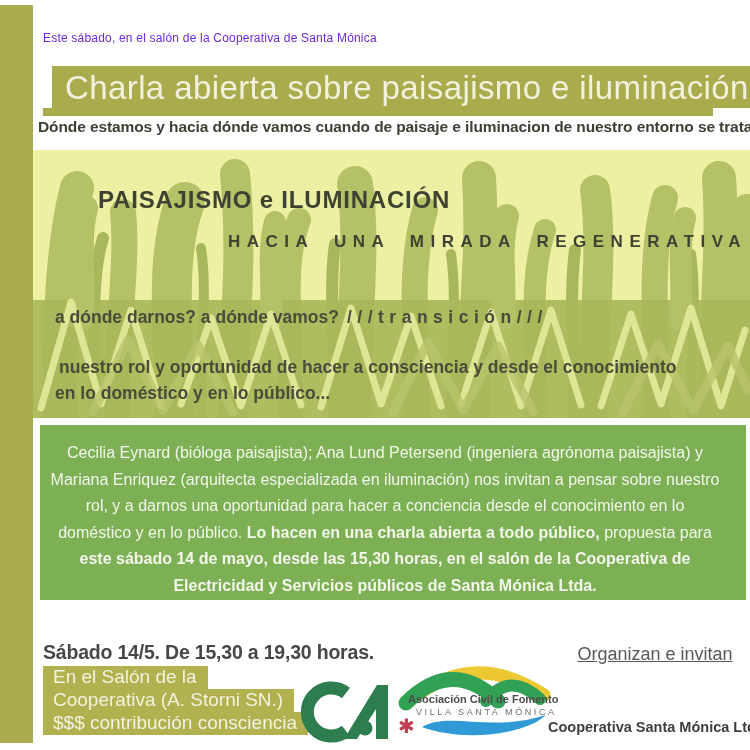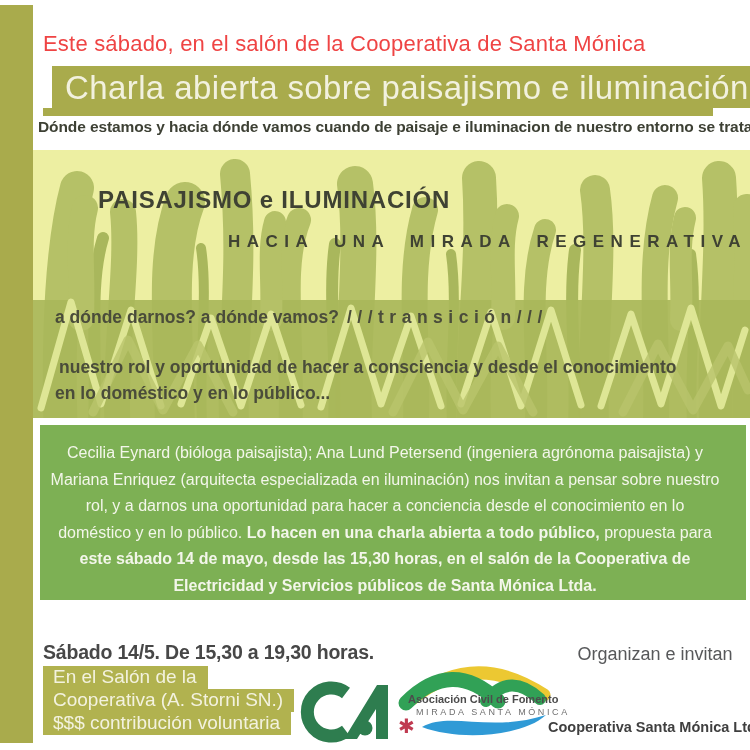--- a/index.html
+++ b/index.html
@@ -6,21 +6,21 @@
   #poster{
     position:relative;width:750px;height:750px;background:#ffffff;overflow:hidden;
     font-family:"Liberation Sans","DejaVu Sans",sans-serif;
   }
   .abs{position:absolute;}
 
   
   #left-bar{left:0;top:5px;width:33px;height:738px;background:#a9ab4c;}
 
   
-  #kicker{left:43px;top:31px;font-size:22px;color:#ef4444;letter-spacing:.2px;}
+  #kicker{left:43px;top:31px;font-size:12px;color:#6d28d9;letter-spacing:.2px;}
   #banner{left:52px;top:66px;right:0;height:42px;background:#a9ab4c;}
   #banner-sub{left:43px;top:108px;width:670px;height:8px;background:#a9ab4c;}
   #banner-title{left:13px;top:3px;font-size:33px;font-weight:300;color:#f2f1de;letter-spacing:.4px;white-space:nowrap;}
   #subtitle{left:38px;top:118px;width:705px;font-size:15.5px;font-weight:700;color:#3d4034;letter-spacing:-.1px;white-space:nowrap;}
 
   
   #hero{left:33px;top:150px;width:717px;height:268px;overflow:hidden;}
   #hero svg{position:absolute;left:0;top:0;}
   .hero-text{position:absolute;color:#3f4233;}
   #hero-title{left:65px;top:36px;font-size:24px;font-weight:700;letter-spacing:.8px;}
@@ -40,21 +40,21 @@
   #venue{left:43px;top:666px;line-height:0;}
   #venue .hl{display:inline-block;background:#b1b24f;color:#f3f2df;font-size:19px;line-height:22px;padding:0 11px 1px 10px;white-space:nowrap;}
 
   #ca-logo{left:298px;top:681px;width:94px;height:84px;}
   #ca-regional{position:absolute;left:0;right:0;top:68px;font-size:8.5px;font-weight:700;letter-spacing:3.5px;color:#2e7d4f;white-space:nowrap;}
 
   #fomento-logo{left:398px;top:653px;width:154px;height:90px;}
   #fomento-name{position:absolute;left:10px;top:40px;width:144px;font-size:11px;font-weight:700;color:#4c4c4c;white-space:nowrap;}
   #fomento-loc{position:absolute;left:18px;top:54px;width:140px;font-size:9px;letter-spacing:2.6px;color:#6f6f6f;white-space:nowrap;}
 
-  #organizers{left:575px;top:644px;width:160px;text-align:center;font-size:18px;color:#57585a;white-space:nowrap;}
+  #organizers{left:575px;top:644px;width:160px;text-align:center;font-size:18px;color:#57585a;white-space:nowrap;text-decoration:underline;}
   #lacoop{left:555px;top:662px;width:182px;text-align:center;font-size:43px;font-weight:800;color:#3a3a3a;letter-spacing:-1px;white-space:nowrap;}
   #lacoop-sub{left:548px;top:719px;width:195px;text-align:center;font-size:14.5px;font-weight:700;color:#3f3f3f;white-space:nowrap;}
 </style>
 </head>
 <body>
 
 <div id="poster">
 
   <div class="abs" id="left-bar"></div>
 
@@ -122,40 +122,40 @@
 
   <div class="abs" id="desc">
     <span>Cecilia Eynard (bióloga paisajista); Ana Lund Petersend (ingeniera agrónoma paisajista) y Mariana Enriquez (arquitecta especializada en iluminación) nos invitan a pensar sobre nuestro rol, y a darnos una oportunidad para hacer a conciencia desde el conocimiento en lo doméstico y en lo público. </span><b>Lo hacen en una charla abierta a todo público,</b><span> propuesta para </span><b>este sábado 14 de mayo, desde las 15,30 horas, en el salón de la Cooperativa de Electricidad y Servicios públicos de Santa Mónica Ltda.</b>
   </div>
 
   <div class="abs" id="datetime">Sábado 14/5. De 15,30 a 19,30 horas.</div>
 
   <div class="abs" id="venue">
     <span class="hl">En el Salón de la</span><br>
     <span class="hl">Cooperativa (A. Storni SN.)</span><br>
-    <span class="hl">$$$ contribución voluntaria</span>
+    <span class="hl">$$$ contribución consciencia</span>
   </div>
 
   <div class="abs" id="ca-logo">
     <svg width="94" height="64" viewBox="0 0 94 64">
       <path d="M48,12 A24,24 0 1 0 48,50" fill="none" stroke="#2e7d4f" stroke-width="13"></path>
       <path d="M46,58 L79,4 L90,4 L90,58 L78,58 L78,28 L59,58 Z" fill="#2e7d4f"></path>
       <circle cx="67" cy="47" r="7.5" fill="#2e7d4f"></circle>
     </svg>
     <div id="ca-regional">REGIONAL 3</div>
   </div>
 
   <div class="abs" id="fomento-logo">
     <svg class="abs" style="left:0;top:0" width="154" height="90" viewBox="0 0 154 90">
       <path d="M14,46 Q76,-4 146,42" fill="none" stroke="#ecc832" stroke-width="13" stroke-linecap="round"></path>
       <path d="M8,50 Q54,4 100,48" fill="none" stroke="#31a156" stroke-width="15" stroke-linecap="round"></path>
       <path d="M88,48 Q112,18 142,46" fill="none" stroke="#31a156" stroke-width="12" stroke-linecap="round"></path>
       <path d="M24,74 C52,58 92,80 148,62 C124,84 60,88 24,74 Z" fill="#2f9ad6"></path>
       <text x="0" y="80" font-size="20" fill="#c03a50" font-weight="bold">✱</text>
     </svg>
     <div id="fomento-name">Asociación Civil de Fomento</div>
-    <div id="fomento-loc">MIRADA SANTA MÓNICA</div>
+    <div id="fomento-loc">VILLA SANTA MÓNICA</div>
   </div>
 
   <div class="abs" id="organizers">Organizan e invitan</div>
   <div class="abs" id="lacoop-sub">Cooperativa Santa Mónica Ltda.</div>
 
 </div>
 
 </body></html>

